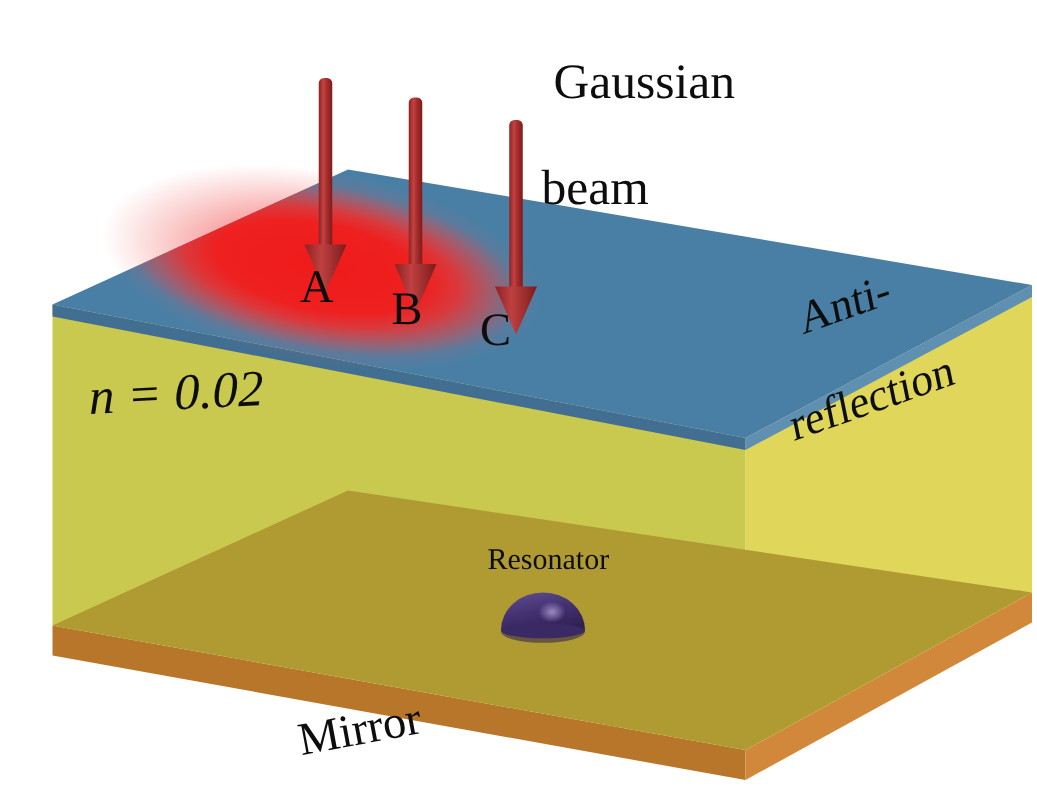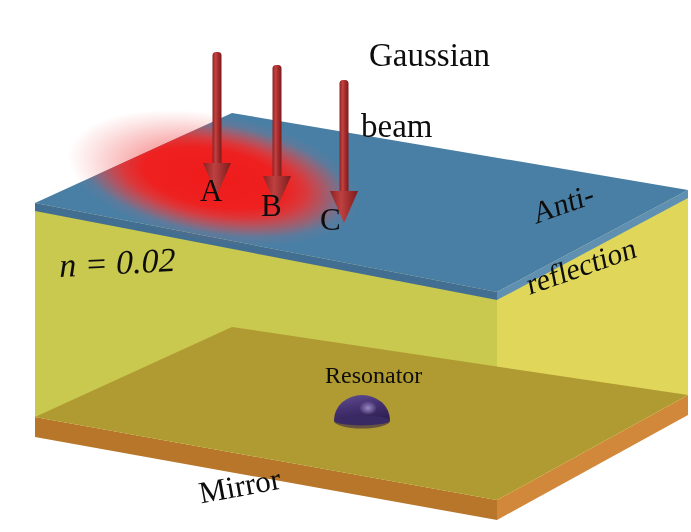--- a/index.html
+++ b/index.html
@@ -57,21 +57,21 @@
     top: 248px;
     font-size: 34px;
     font-style: italic;
     transform: rotate(-3deg) skewX(-2deg);
     transform-origin: left top;
   }
 
   #lbl-resonator {
     left: 325px;
     top: 363px;
-    font-size: 24px;
+    font-size: 20px;
   }
 
   #lbl-mirror {
     left: 196px;
     top: 477px;
     font-size: 31px;
     transform: rotate(-10.5deg);
     transform-origin: left top;
   }
 </style>

